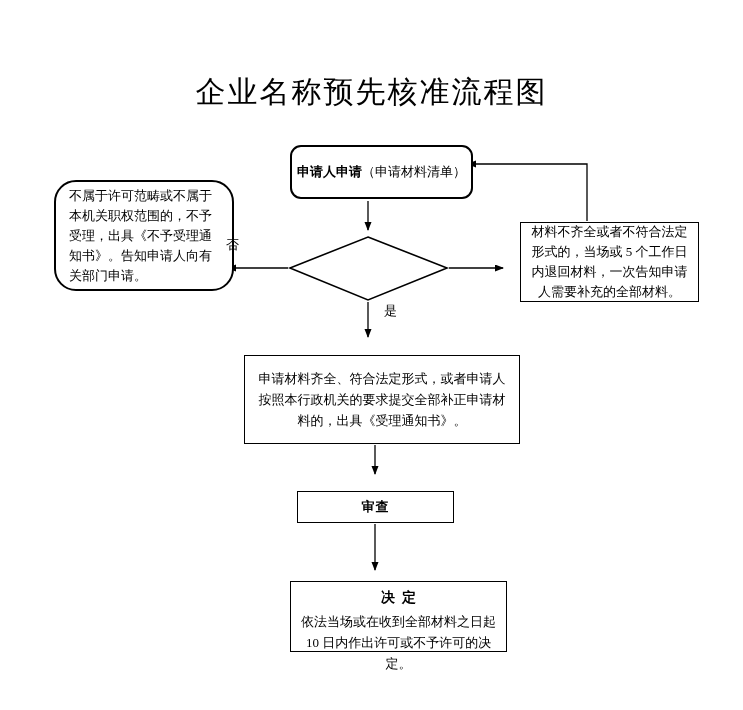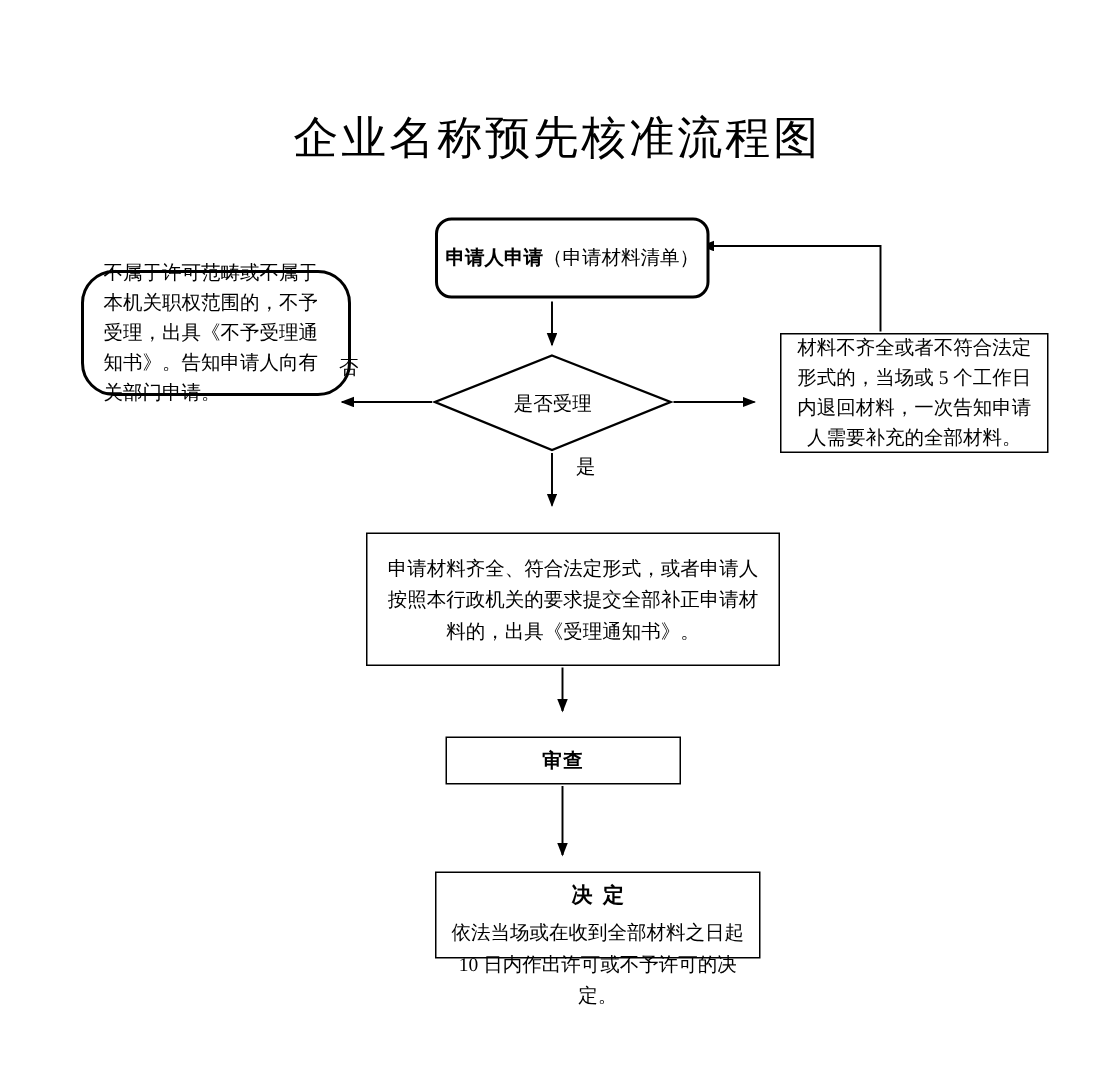--- a/index.html
+++ b/index.html
@@ -16,26 +16,26 @@
   svg.wires polygon.diamond { fill:#fff; stroke:#000; stroke-width:1.6; }
   .node {
     position:absolute; box-sizing:border-box; background:#fff;
     border:1px solid #000; z-index:2;
     display:flex; align-items:center; justify-content:center;
     font-size:13px; line-height:20px; text-align:center;margin-left:12px;
   }
   .rounded { border-width:2px; }
   #node-start  { left:278px; top:145px; width:183px; height:54px; border-radius:11px; }
   #node-start .b { font-weight:bold; }
-  #node-reject { left:42px; top:180px; width:180px; height:84px; border-radius:22px;
+  #node-reject { left:42px; top:180px; width:180px; height:111px; border-radius:22px;
                  padding:8px 13px; text-align:left; }
   #node-incomplete { left:508px; top:222px; width:179px; height:80px; padding:4px 7px; }
   #node-accept { left:232px; top:355px; width:276px; height:89px; padding:6px 10px; line-height:21px; }
   #node-review { left:285px; top:491px; width:157px; height:32px; font-weight:bold; letter-spacing:1px; }
-  #node-decide { left:278px; top:581px; width:217px; height:58px; display:block; padding:6px 3px; }
+  #node-decide { left:278px; top:581px; width:217px; height:71px; display:block; padding:6px 3px; }
   .decide-title { font-weight:bold; font-size:14px; white-space:pre; text-align:center; }
   .decide-body  { font-size:13px; line-height:21px; text-align:center; margin-top:3px; }
   .lbl { position:absolute; z-index:3; font-size:13px; }
   #label-decision { left:290px; top:260px; width:157px; text-align:center; }
   #label-no  { left:226px; top:236px; }
   #label-yes { left:384px; top:302px; }
 </style>
 </head>
 <body>
 
@@ -61,21 +61,20 @@
 
   <div class="node rounded" id="node-start">
     <span class="b">申请人申请</span>
       <span>（申请材料清单）</span>
   </div>
 
   <div class="node rounded" id="node-reject">
     <span>不属于许可范畴或不属于本机关职权范围的，不予受理，出具《不予受理通知书》。告知申请人向有关部门申请。</span>
   </div>
 
-  <div class="lbl" id="label-decision">是否受理</div>
   <div class="lbl" id="label-no">否</div>
   <div class="lbl" id="label-yes">是</div>
 
   <div class="node" id="node-incomplete">
     <span>材料不齐全或者不符合法定形式的，当场或 5 个工作日内退回材料，一次告知申请人需要补充的全部材料。</span>
   </div>
 
   <div class="node" id="node-accept">
     <span>申请材料齐全、符合法定形式，或者申请人按照本行政机关的要求提交全部补正申请材料的，出具《受理通知书》。</span>
   </div>

